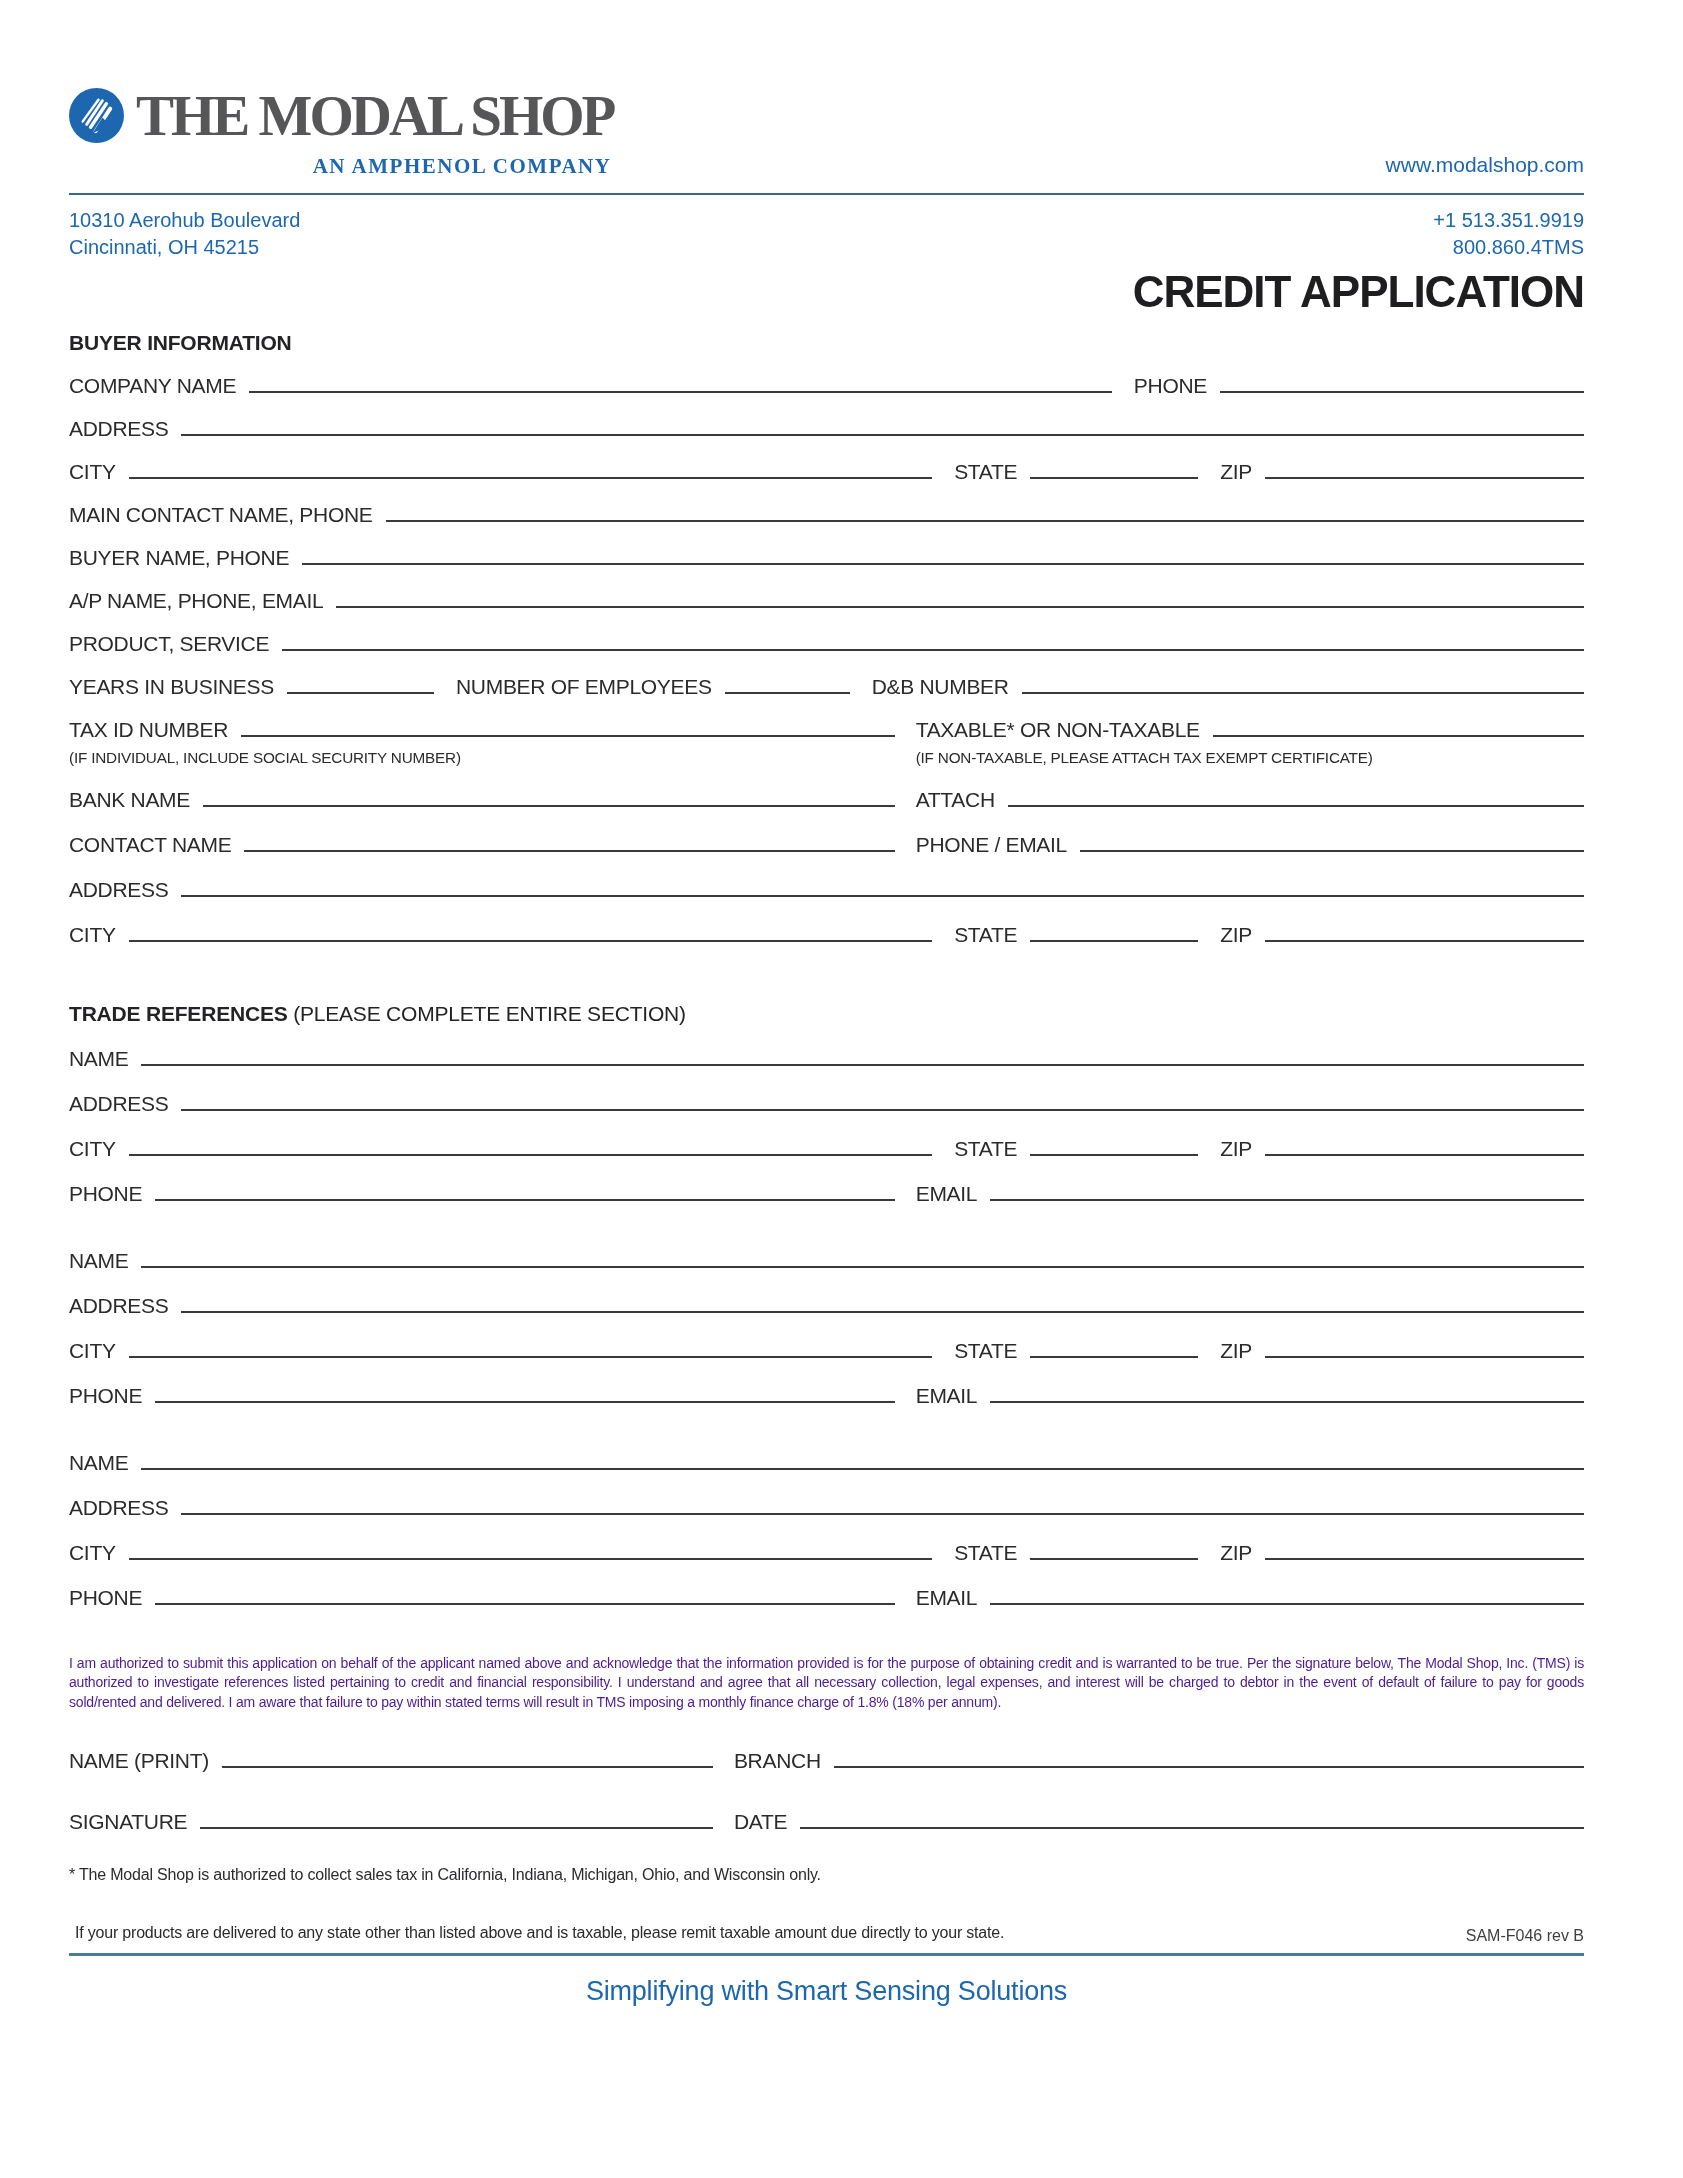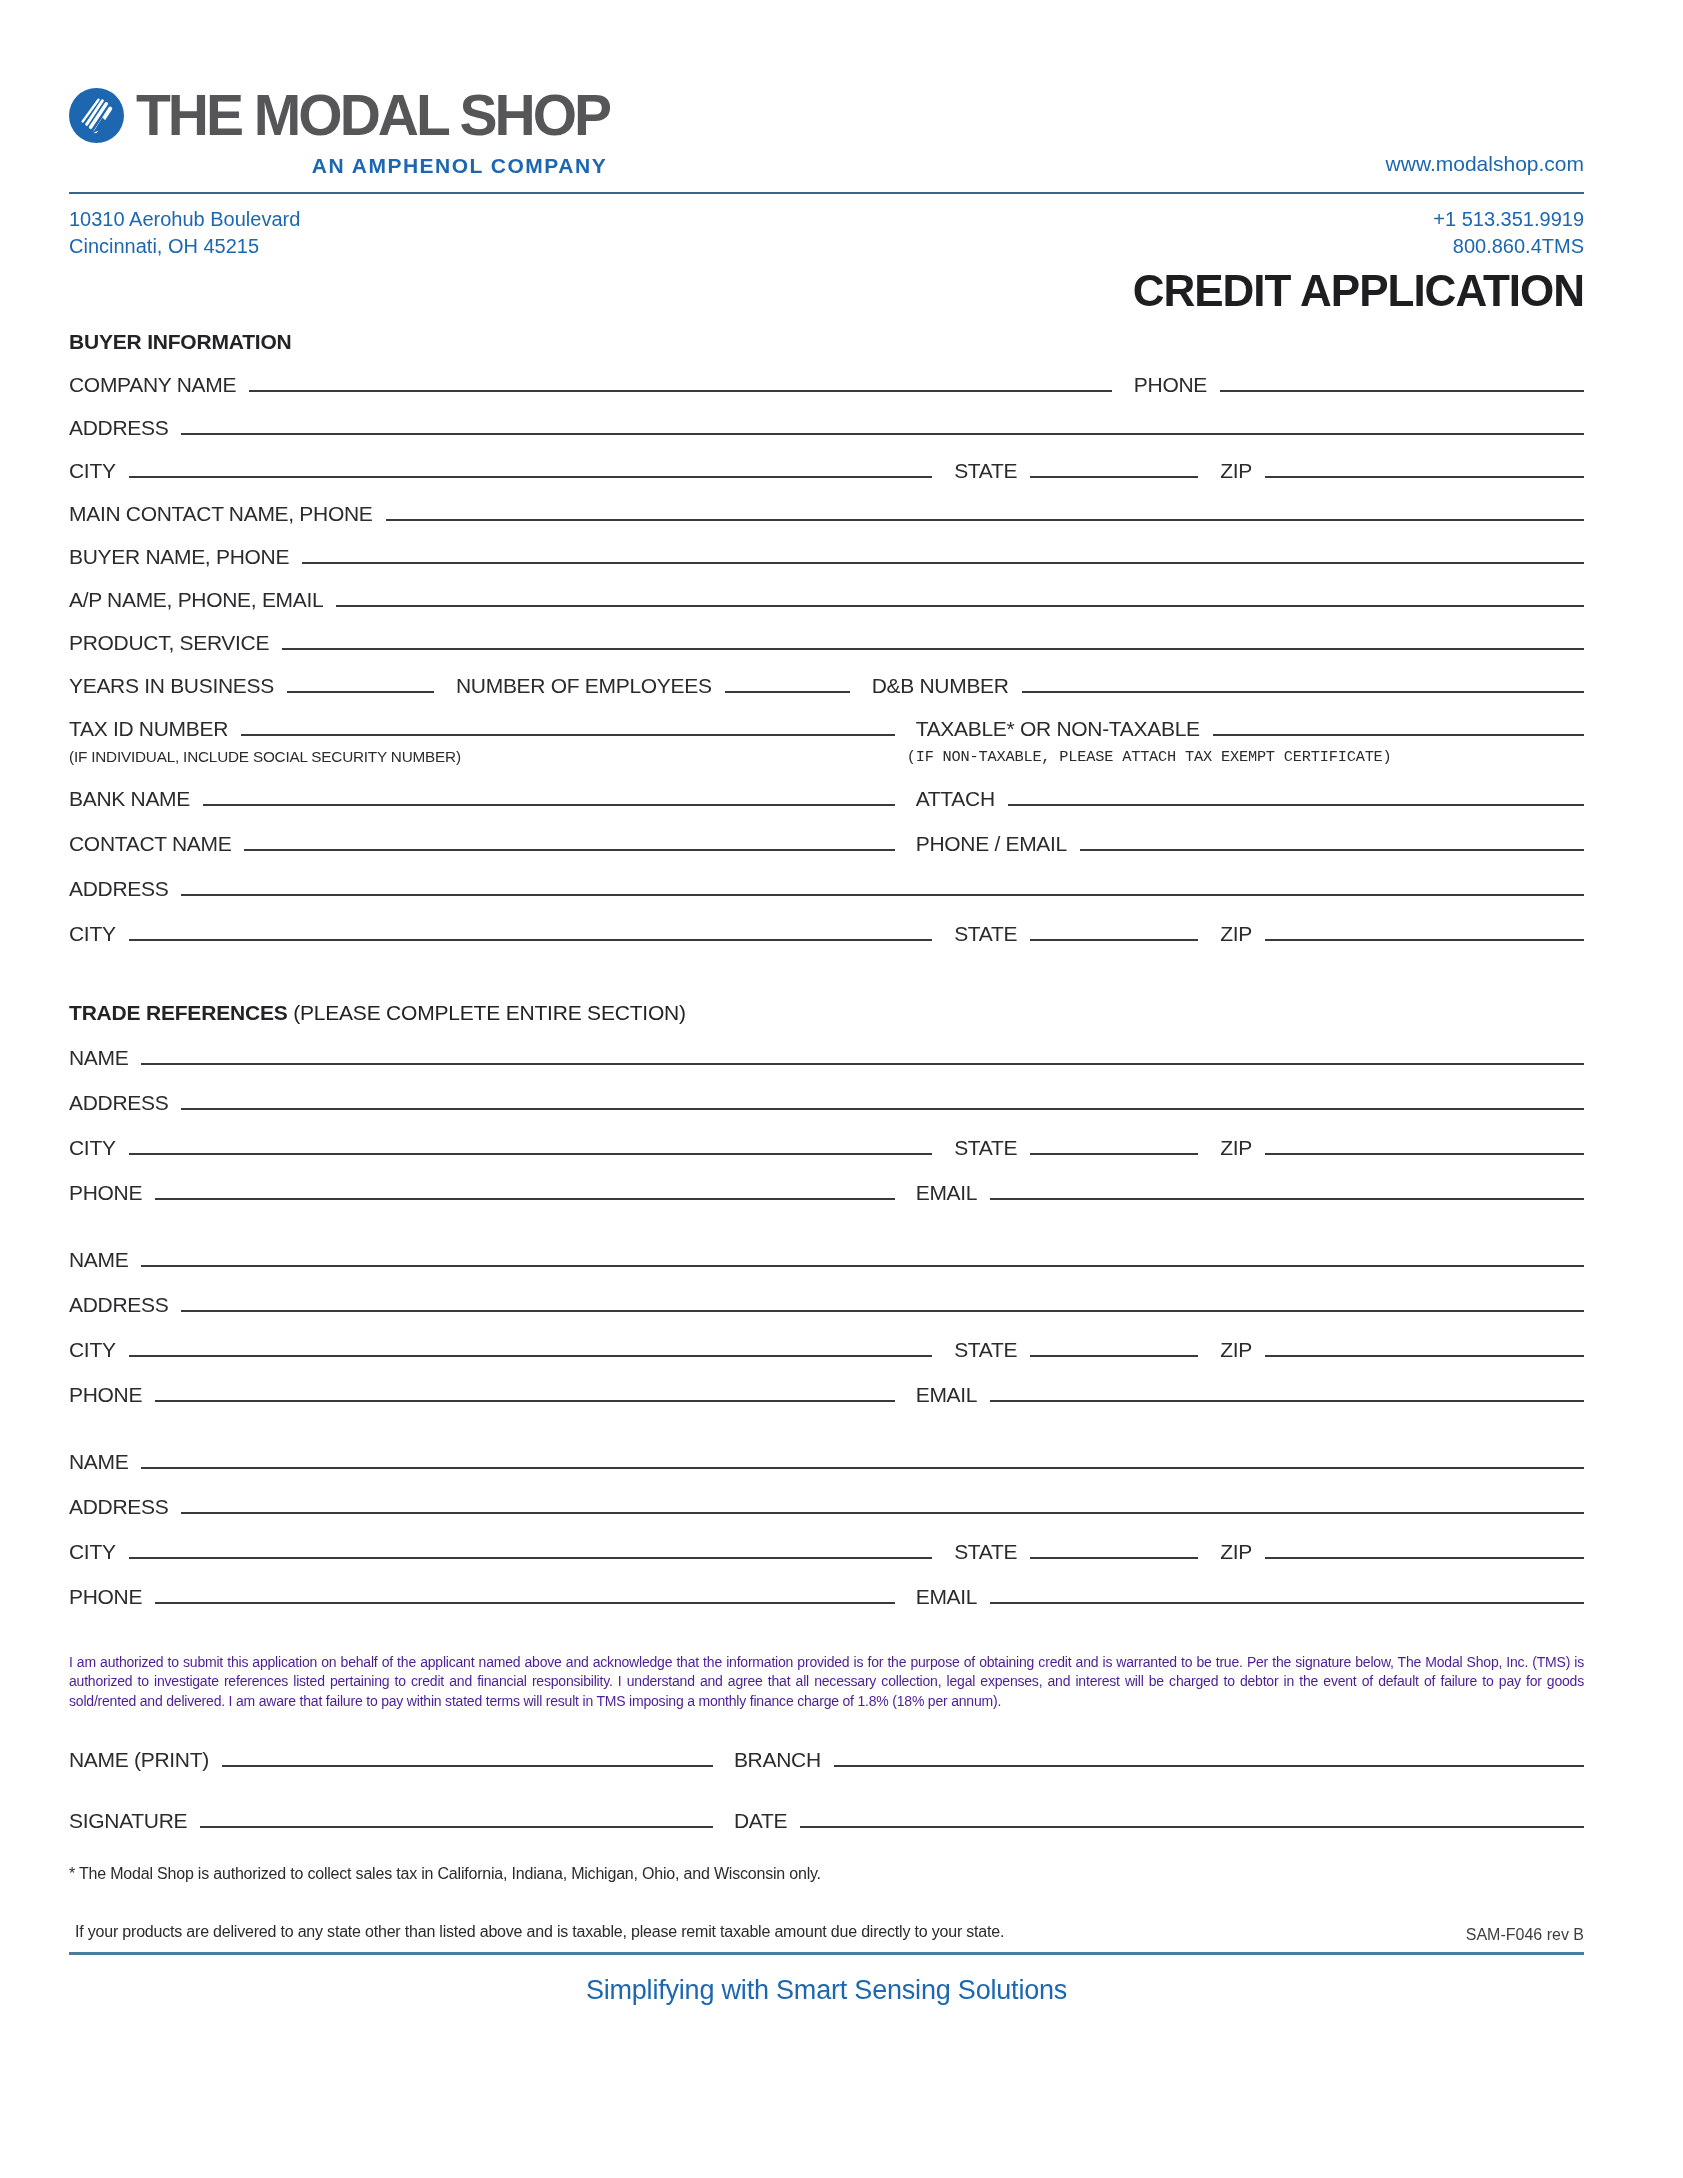--- a/index.html
+++ b/index.html
@@ -7,21 +7,21 @@
   body {
     width:1683px; height:2178px;
     font-family:"Liberation Sans", sans-serif;
     color:#2b2b2d;
     position:relative;
   }
   .page { padding:87px 99px 0 69px; width:1683px; }
 
   
   .hdr-top { display:flex; align-items:flex-end; justify-content:space-between; }
-  .brand-col { display:inline-block; }
+  .brand-col { display:inline-block;font-family:Liberation Serif, serif; }
   .logo-row { display:flex; align-items:center; gap:12px; }
   .logo-mark { width:55px; height:55px; flex:0 0 auto; }
   .logo-name {
     font-size:57px; font-weight:700; color:#565659;
     letter-spacing:-3px; line-height:1; white-space:nowrap;
   }
   .logo-sub {
     text-align:right; color:#1c67b0; font-size:21px; font-weight:700;
     letter-spacing:1.5px; margin-top:10px; padding-right:2px;
   }
@@ -48,21 +48,21 @@
   .row.sig { height:61px; }
   .lbl { font-size:21px; letter-spacing:-0.3px; white-space:nowrap; color:#2b2b2d; }
   .ln { flex:1 1 auto; border-bottom:2px solid #3a3a3c; margin:0 0 5px 13px; height:0; }
   .ml { margin-left:22px; }
   .split { display:flex; flex:1 1 auto; align-items:flex-end; height:100%; }
   .split-l { flex:0 0 54.5%; display:flex; align-items:flex-end; }
   .split-r { flex:1 1 auto; display:flex; align-items:flex-end; margin-left:21px; }
   .notes-row { display:flex; margin-top:7px; }
   .note { font-size:15.3px; letter-spacing:-0.2px; color:#2b2b2d; }
   .note-l { flex:0 0 54.5%; }
-  .note-r { flex:1 1 auto; margin-left:12px;font-family:Liberation Mono, monospace; }
+  .note-r { flex:1 1 auto; margin-left:21px; }
   .w-state { flex:0 0 168px; }
   .w-zip { flex:0 0 319px; }
   .w-years { flex:0 0 147px; }
   .w-emp { flex:0 0 125px; }
   .gap-block { height:22px; }
 
   
   .sig-l { flex:0 0 42.5%; display:flex; align-items:flex-end; }
   .sig-r { flex:1 1 auto; display:flex; align-items:flex-end; margin-left:21px; }
 

